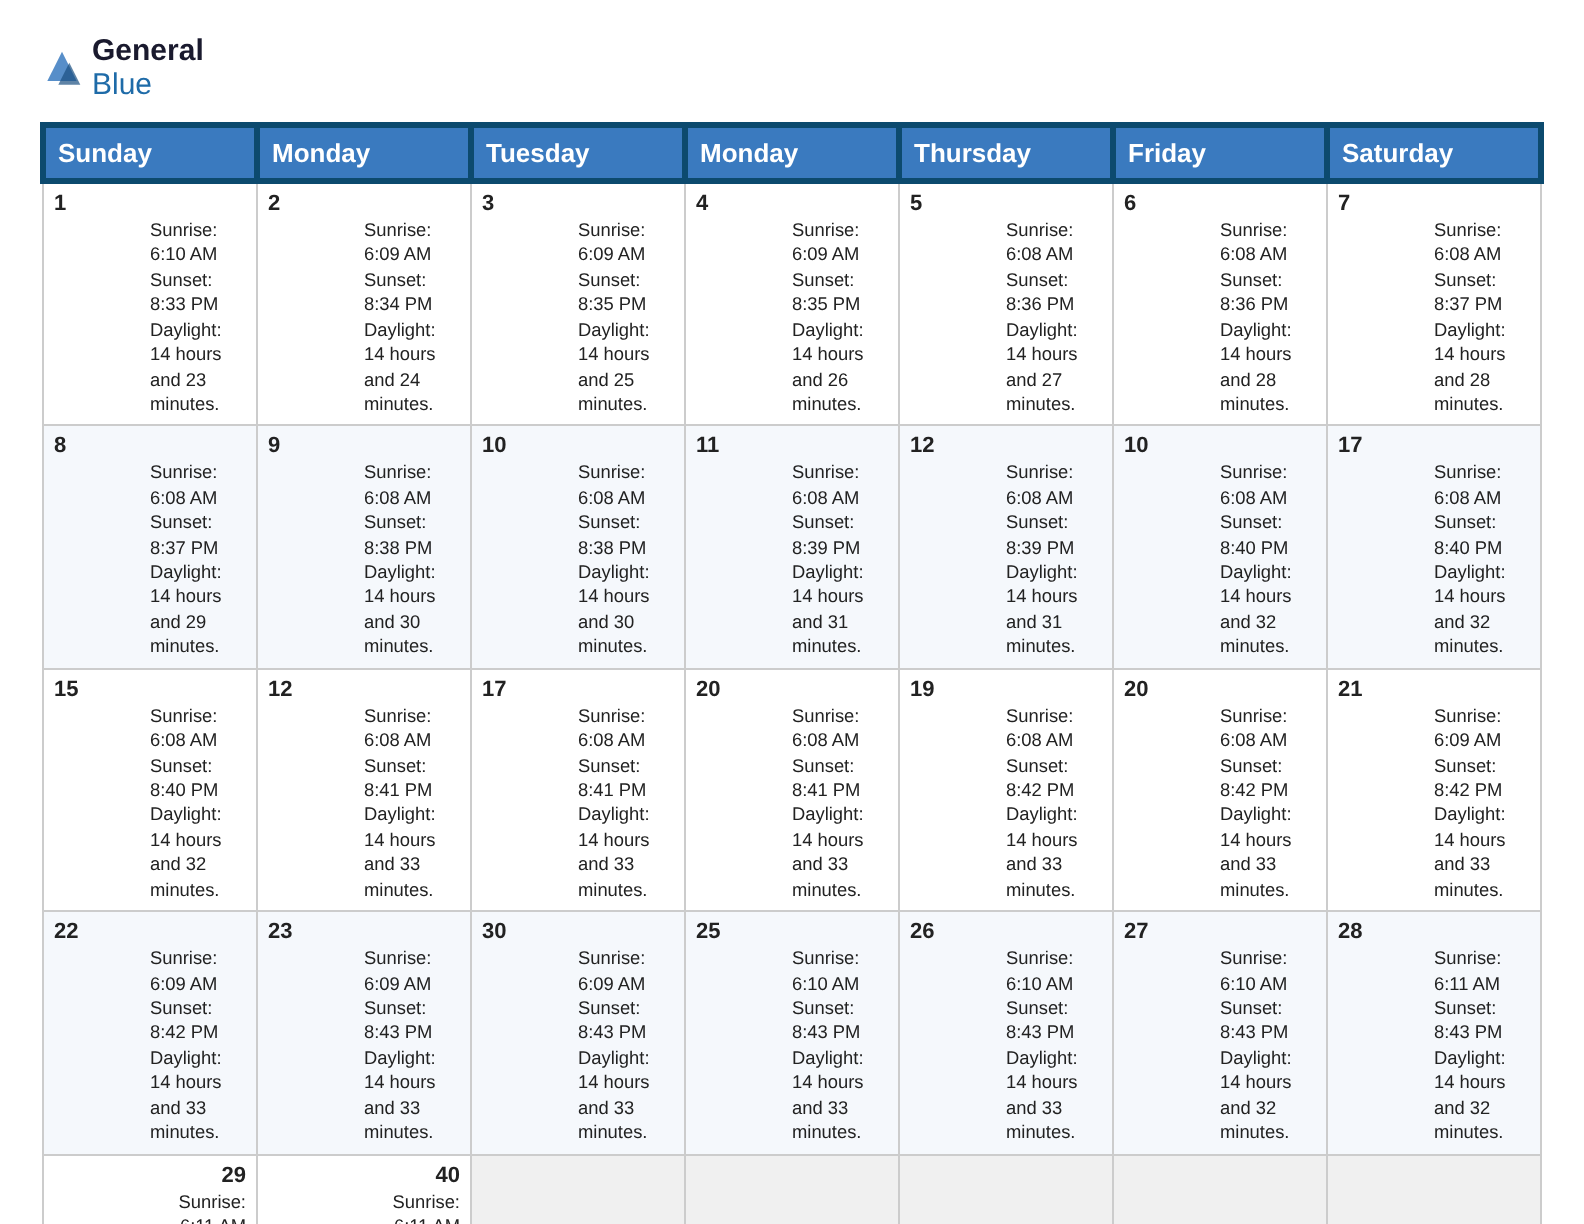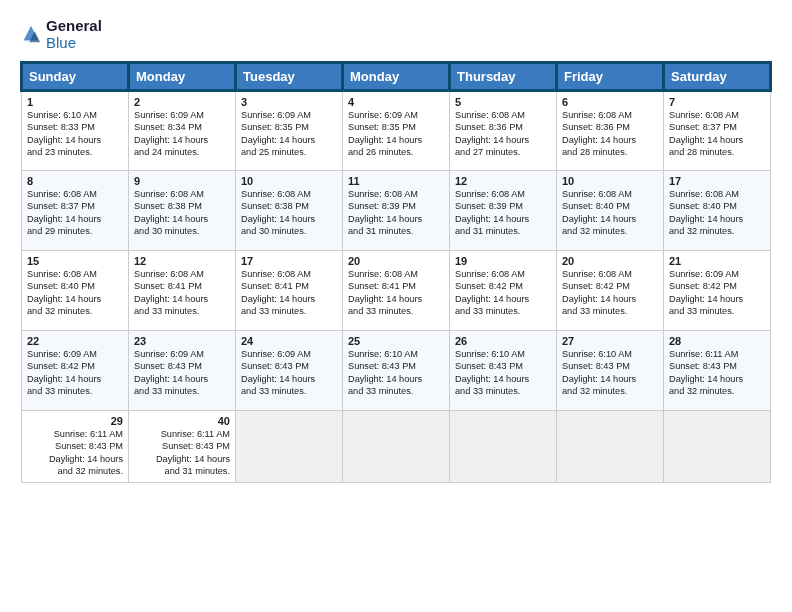--- a/index.html
+++ b/index.html
@@ -81,20 +81,21 @@
     }
     .day-num {
       font-size: 11px;
       font-weight: bold;
       display: block;
       margin-bottom: 1px;
     }
     .cell-text {
       line-height: 1.35;
       font-size: 9.2px;
+      margin-left: 48px;
     }
     .empty-cell {
       background: #f0f0f0 !important;
     }
     .last-row td {
       height: 68px;
       text-align: right;
     }
   </style>
 </head>
@@ -220,21 +221,21 @@
         <tr>
           <td>
             <span class="day-num">22</span>
             <div class="cell-text">Sunrise: 6:09 AM<br>Sunset: 8:42 PM<br>Daylight: 14 hours<br>and 33 minutes.</div>
           </td>
           <td>
             <span class="day-num">23</span>
             <div class="cell-text">Sunrise: 6:09 AM<br>Sunset: 8:43 PM<br>Daylight: 14 hours<br>and 33 minutes.</div>
           </td>
           <td>
-            <span class="day-num">24</span>
+            <span class="day-num">30</span>
             <div class="cell-text">Sunrise: 6:09 AM<br>Sunset: 8:43 PM<br>Daylight: 14 hours<br>and 33 minutes.</div>
           </td>
           <td>
             <span class="day-num">25</span>
             <div class="cell-text">Sunrise: 6:10 AM<br>Sunset: 8:43 PM<br>Daylight: 14 hours<br>and 33 minutes.</div>
           </td>
           <td>
             <span class="day-num">26</span>
             <div class="cell-text">Sunrise: 6:10 AM<br>Sunset: 8:43 PM<br>Daylight: 14 hours<br>and 33 minutes.</div>
           </td>

